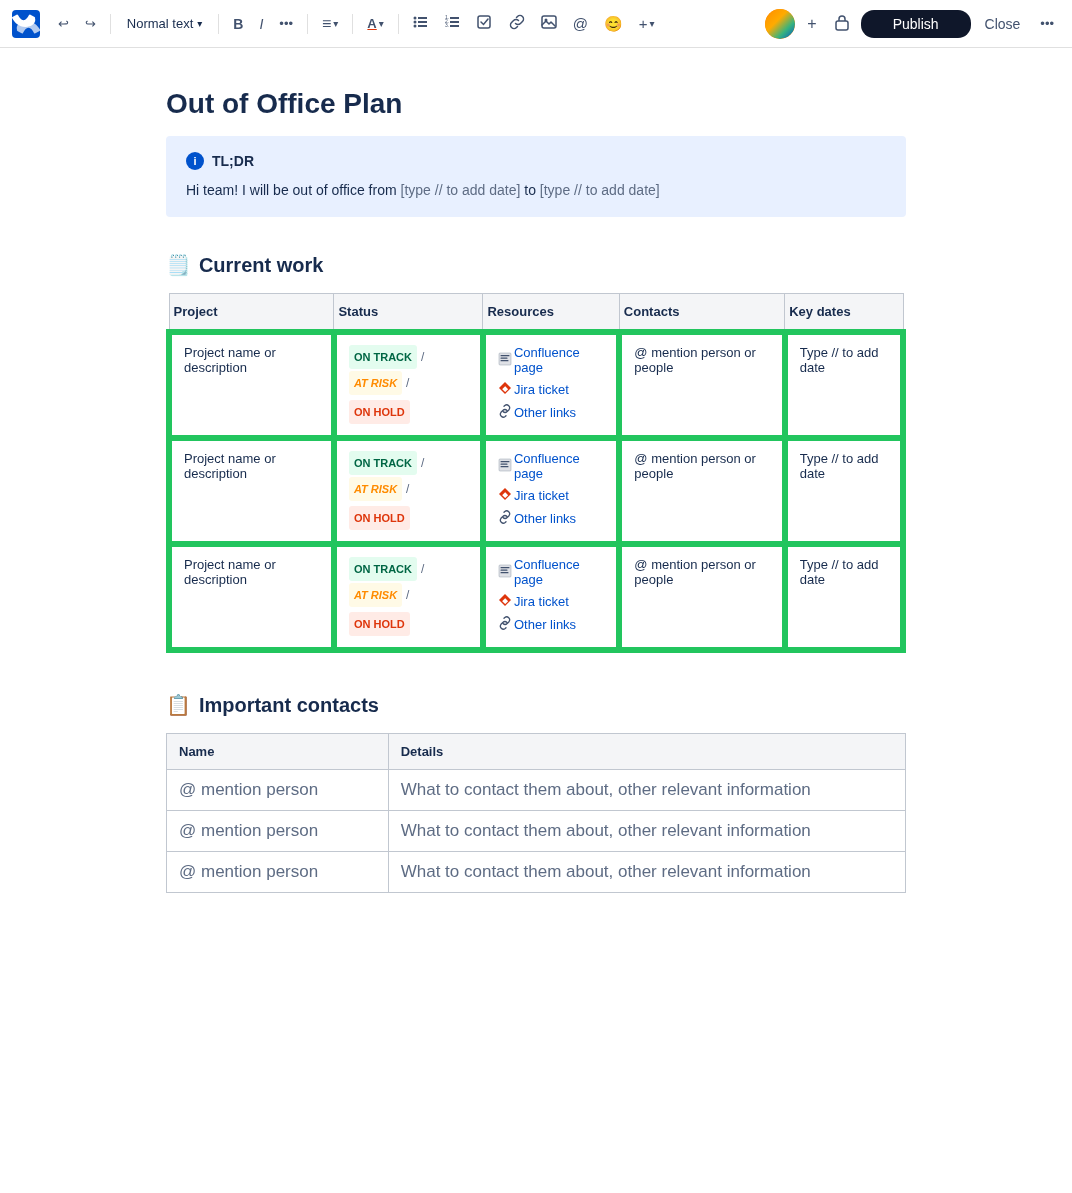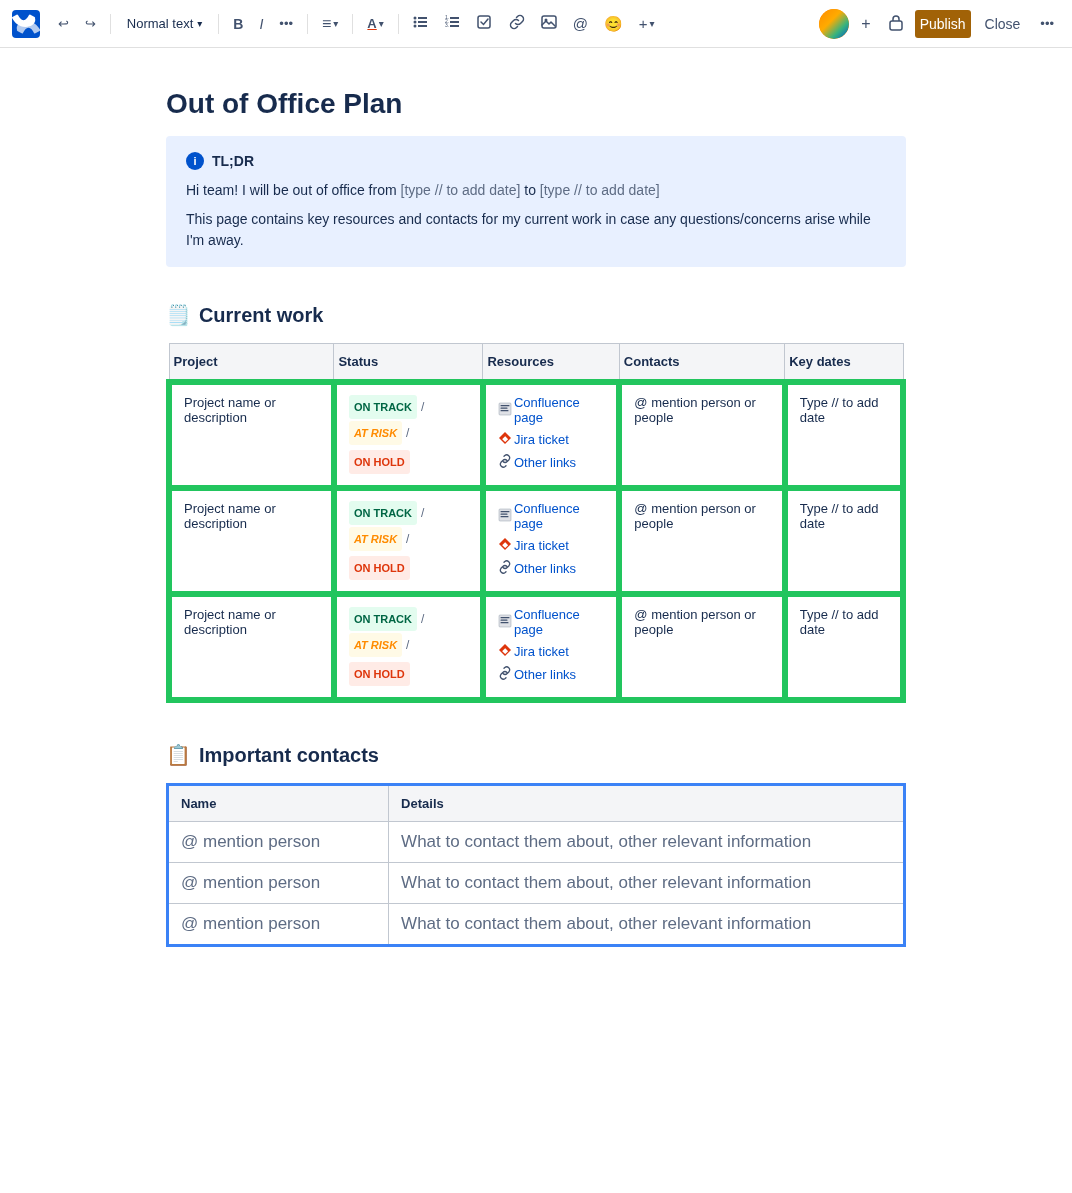--- a/index.html
+++ b/index.html
@@ -23,22 +23,22 @@
       border: none; background: none; cursor: pointer; padding: 4px 6px;
       border-radius: 3px; color: #42526e; font-size: 13px; display: flex; align-items: center; gap: 2px;
     }
     .toolbar-divider { width: 1px; height: 20px; background: #e0e0e0; margin: 0 4px; }
     .toolbar-spacer { flex: 1; }
     .text-style-btn {
       display: flex; align-items: center; gap: 4px; border: none; background: none;
       cursor: pointer; padding: 4px 8px; border-radius: 3px; font-size: 13px; color: #172b4d;
     }
     .publish-btn {
-      background: #a16207; color: #fff; border: none; border-radius: 3px;
-      padding: 6px 5px; font-size: 14px; font-weight: 500; cursor: pointer;
+      background: #0f172a; color: #fff; border: none; border-radius: 13px;
+      padding: 6px 32px; font-size: 14px; font-weight: 500; cursor: pointer;
     }
     .close-btn {
       border: none; background: none; cursor: pointer; padding: 6px 10px;
       border-radius: 3px; color: #42526e; font-size: 14px;
     }
     .more-btn {
       border: none; background: none; cursor: pointer; padding: 4px 6px;
       border-radius: 3px; color: #42526e; font-size: 13px;
     }
     .avatar-area { display: flex; align-items: center; gap: 6px; }
@@ -139,21 +139,21 @@
     .resource-item { display: flex; align-items: center; gap: 2px; margin-bottom: 6px; color: #0052cc; }
     .resource-item:last-child { margin-bottom: 0; }
     .resource-icon { font-size: 14px; }
     .contacts-cell { color: #5e6c84; }
     .dates-cell { color: #5e6c84; }
 
     
     .contacts-table {
       width: 100%;
       border-collapse: collapse;
-      border: 3px solid #3b82f6;
+      border: 1px solid #3b82f6;
     }
     .contacts-table th {
       background: #f4f5f7;
       border: 1px solid #c1c7d0;
       padding: 10px 12px;
       font-size: 13px;
       font-weight: 700;
       color: #172b4d;
       text-align: left;
     }
@@ -316,21 +316,20 @@
   <h1 class="page-title">Out of Office Plan</h1>
 
   <div class="tldr-box">
     <div class="tldr-header">
       <div class="info-icon">i</div>
       <span class="tldr-title">TL;DR</span>
     </div>
     <p class="tldr-text">
       <span>Hi team! I will be out of office from </span><span class="tldr-placeholder">[type // to add date]</span><span> to </span><span class="tldr-placeholder">[type // to add date]</span>
     </p>
-    <p class="tldr-text-2">This page contains key resources and contacts for my current work in case any questions/concerns arise while I'm away.</p>
   </div>
 
   <h2 class="section-heading">
     <span class="section-emoji">🗒️</span>
     <span>Current work</span>
   </h2>
 
   <table class="data-table">
     <thead>
       <tr>

